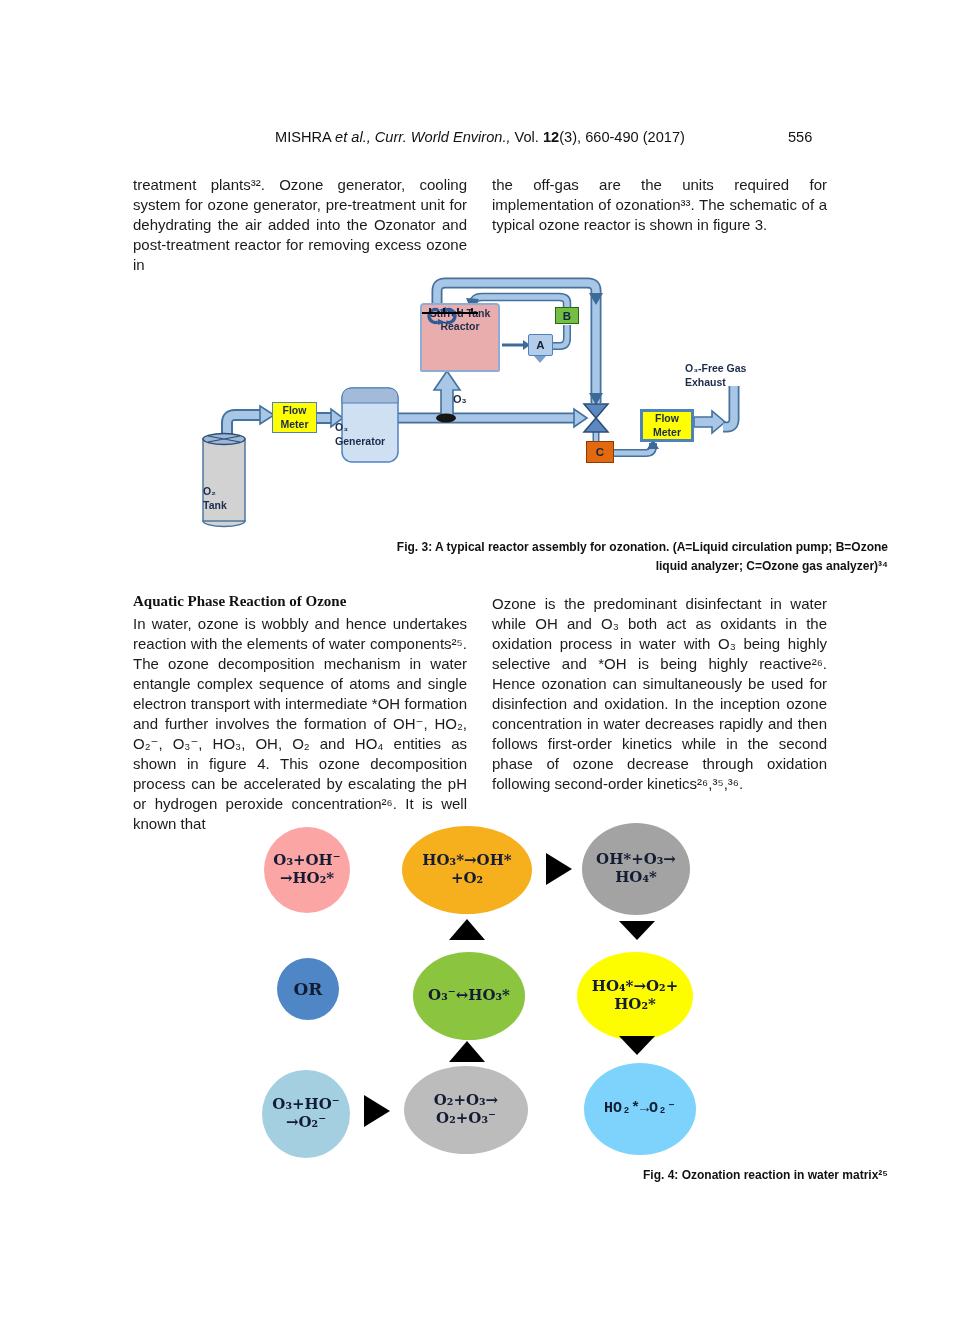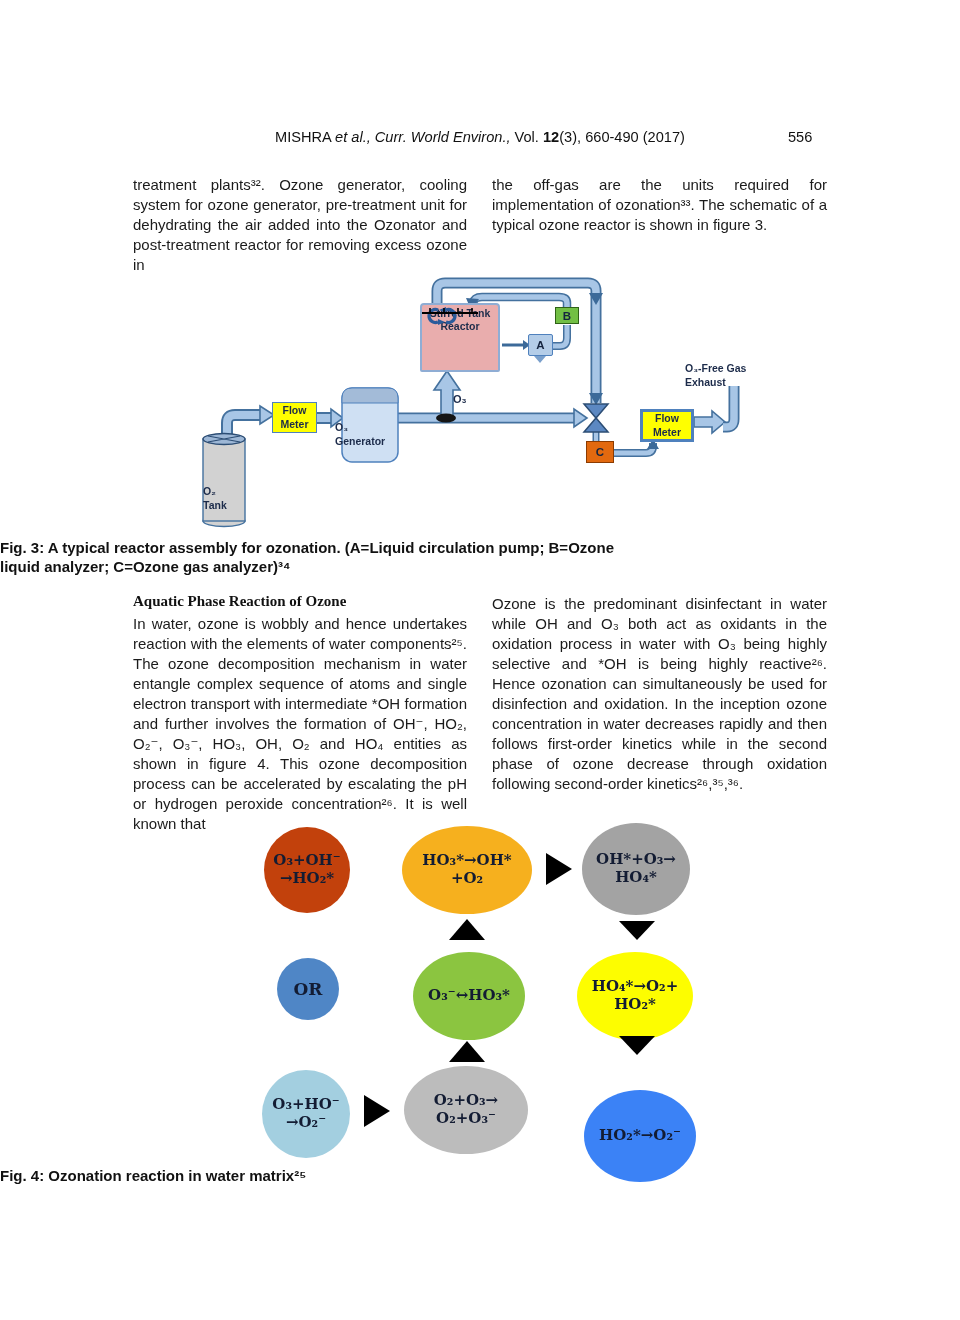--- a/index.html
+++ b/index.html
@@ -9,22 +9,22 @@
   
   .hdr{top:129px;left:0;width:960px;text-align:center;font-size:14.6px;color:#111;}
   .hdr .it{font-style:italic;}
   .hdr .bd{font-weight:bold;}
   .pagenum{top:129px;left:788px;width:60px;font-size:14.6px;color:#111;}
   
   .col{position:absolute;text-align:justify;font-size:15px;line-height:20px;color:#1b1b1b;}
   .col-l{left:133px;width:334px;}
   .col-r{left:492px;width:335px;}
   .sechead{position:absolute;left:133px;top:593px;font-size:15px;font-weight:bold;color:#111;font-family:Liberation Serif, serif;}
-  .caption{position:absolute;left:0;width:888px;text-align:left;font-weight:bold;
-           font-size:15px;line-height:19px;color:#111;white-space:pre-line;}
+  .caption{position:absolute;left:0;width:888px;text-align:right;font-weight:bold;
+           font-size:12px;line-height:19px;color:#111;white-space:pre-line;}
   
   #fig3{left:190px;top:262px;width:580px;height:276px;}
   #fig3 svg{position:absolute;left:0;top:0;}
   .pipe-o{stroke:#44719e;fill:none;}
   .pipe-i{stroke:#a8c6e6;fill:none;}
   .blk{fill:#a8c6e6;stroke:#44719e;stroke-width:1.6;}
   .ah{fill:#3c6a99;}
   .dlbl{position:absolute;font-weight:600;font-size:10.5px;color:#1c2b4a;text-align:left;
         white-space:pre-line;line-height:1.3;}
   .ybox{position:absolute;border:1.5px solid #4f81bd;display:flex;align-items:center;justify-content:center;
@@ -159,21 +159,21 @@
   </div>
 
   <div class="caption" style="top:538px;">Fig. 3: A typical reactor assembly for ozonation. (A=Liquid circulation pump; B=Ozone
 liquid analyzer; C=Ozone gas analyzer)³⁴</div>
 
   <div class="sechead">Aquatic Phase Reaction of Ozone</div>
   <div class="col col-l" style="top:614px;">In water, ozone is wobbly and hence undertakes reaction with the elements of water components²⁵. The ozone decomposition mechanism in water entangle complex sequence of atoms and single electron transport with intermediate *OH formation and further involves the formation of OH⁻, HO₂, O₂⁻, O₃⁻, HO₃, OH, O₂ and HO₄ entities as shown in figure 4. This ozone decomposition process can be accelerated by escalating the pH or hydrogen peroxide concentration²⁶. It is well known that</div>
   <div class="col col-r" style="top:594px;">Ozone is the predominant disinfectant in water while OH and O₃ both act as oxidants in the oxidation process in water with O₃ being highly selective and *OH is being highly reactive²⁶. Hence ozonation can simultaneously be used for disinfection and oxidation. In the inception ozone concentration in water decreases rapidly and then follows first-order kinetics while in the second phase of ozone decrease through oxidation following second-order kinetics²⁶,³⁵,³⁶.</div>
 
   <div>
-    <div class="bubble" style="left: 264px; top: 827px; width: 86px; height: 86px; background: #c2410c;">O₃+OH⁻
+    <div class="bubble" style="left: 264px; top: 827px; width: 86px; height: 86px; background: #fca5a5;">O₃+OH⁻
 →HO₂*</div>
     <div class="bubble" style="left: 402px; top: 826px; width: 130px; height: 88px; background: rgb(246, 176, 30);">HO₃*→OH*
 +O₂</div>
     <div class="tri-r" style="left:546px;top:853px;"></div>
     <div class="bubble" style="left: 582px; top: 823px; width: 108px; height: 92px; background: #a3a3a3;">OH*+O₃→
 HO₄*</div>
 
     <div class="tri-u" style="left:449px;top:919px;"></div>
     <div class="tri-d" style="left:619px;top:921px;"></div>
 
@@ -183,18 +183,18 @@
 HO₂*</div>
 
     <div class="tri-u" style="left:449px;top:1041px;"></div>
     <div class="tri-d" style="left:619px;top:1036px;"></div>
 
     <div class="bubble" style="left: 262px; top: 1070px; width: 88px; height: 88px; background: rgb(163, 207, 224);">O₃+HO⁻
 →O₂⁻</div>
     <div class="tri-r" style="left:364px;top:1095px;"></div>
     <div class="bubble" style="left: 404px; top: 1066px; width: 124px; height: 88px; background: rgb(188, 188, 188);">O₂+O₃→
 O₂+O₃⁻</div>
-    <div class="bubble" style="left: 584px; top: 1090px; width: 112px; height: 92px; background: #3b82f6;">HO₂*→O₂⁻</div>
+    <div class="bubble" style="left: 584px; top: 1063px; width: 112px; height: 92px; background: #7dd3fc; font-family: Liberation Mono, monospace;">HO₂*→O₂⁻</div>
   </div>
 
   <div class="caption" style="top:1166px;">Fig. 4: Ozonation reaction in water matrix²⁵</div>
 
 </div>
 
 </body></html>

